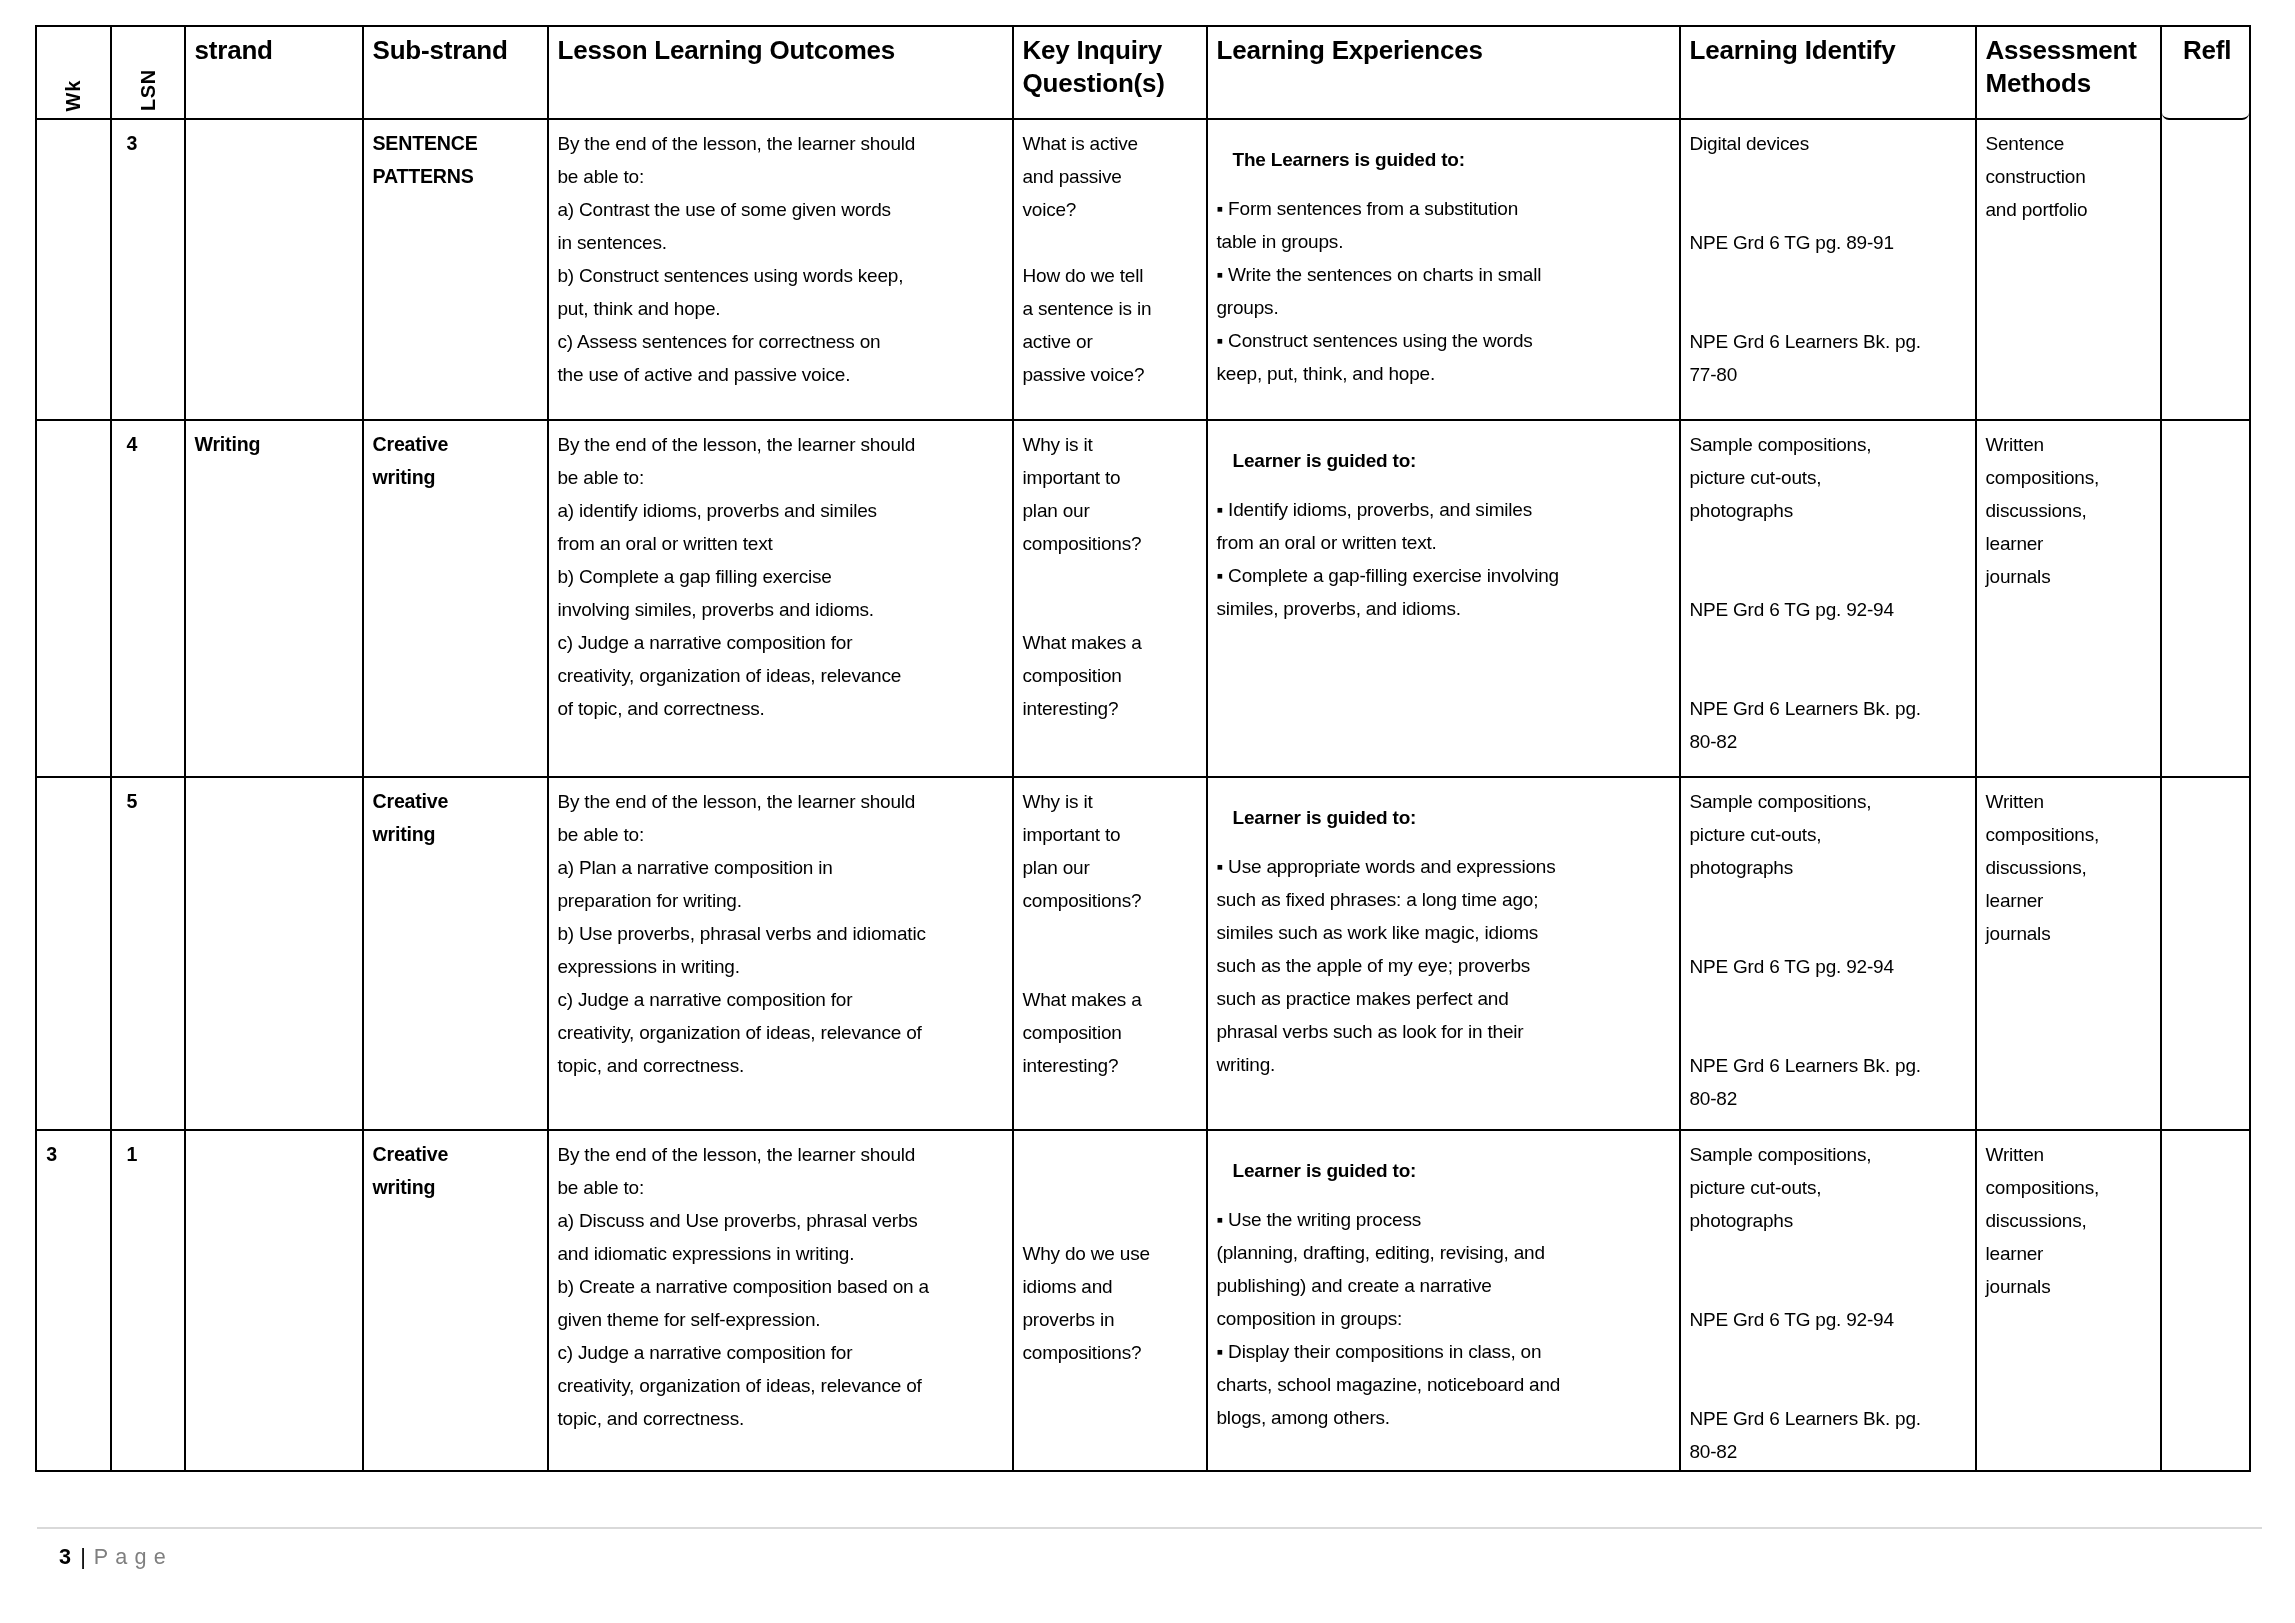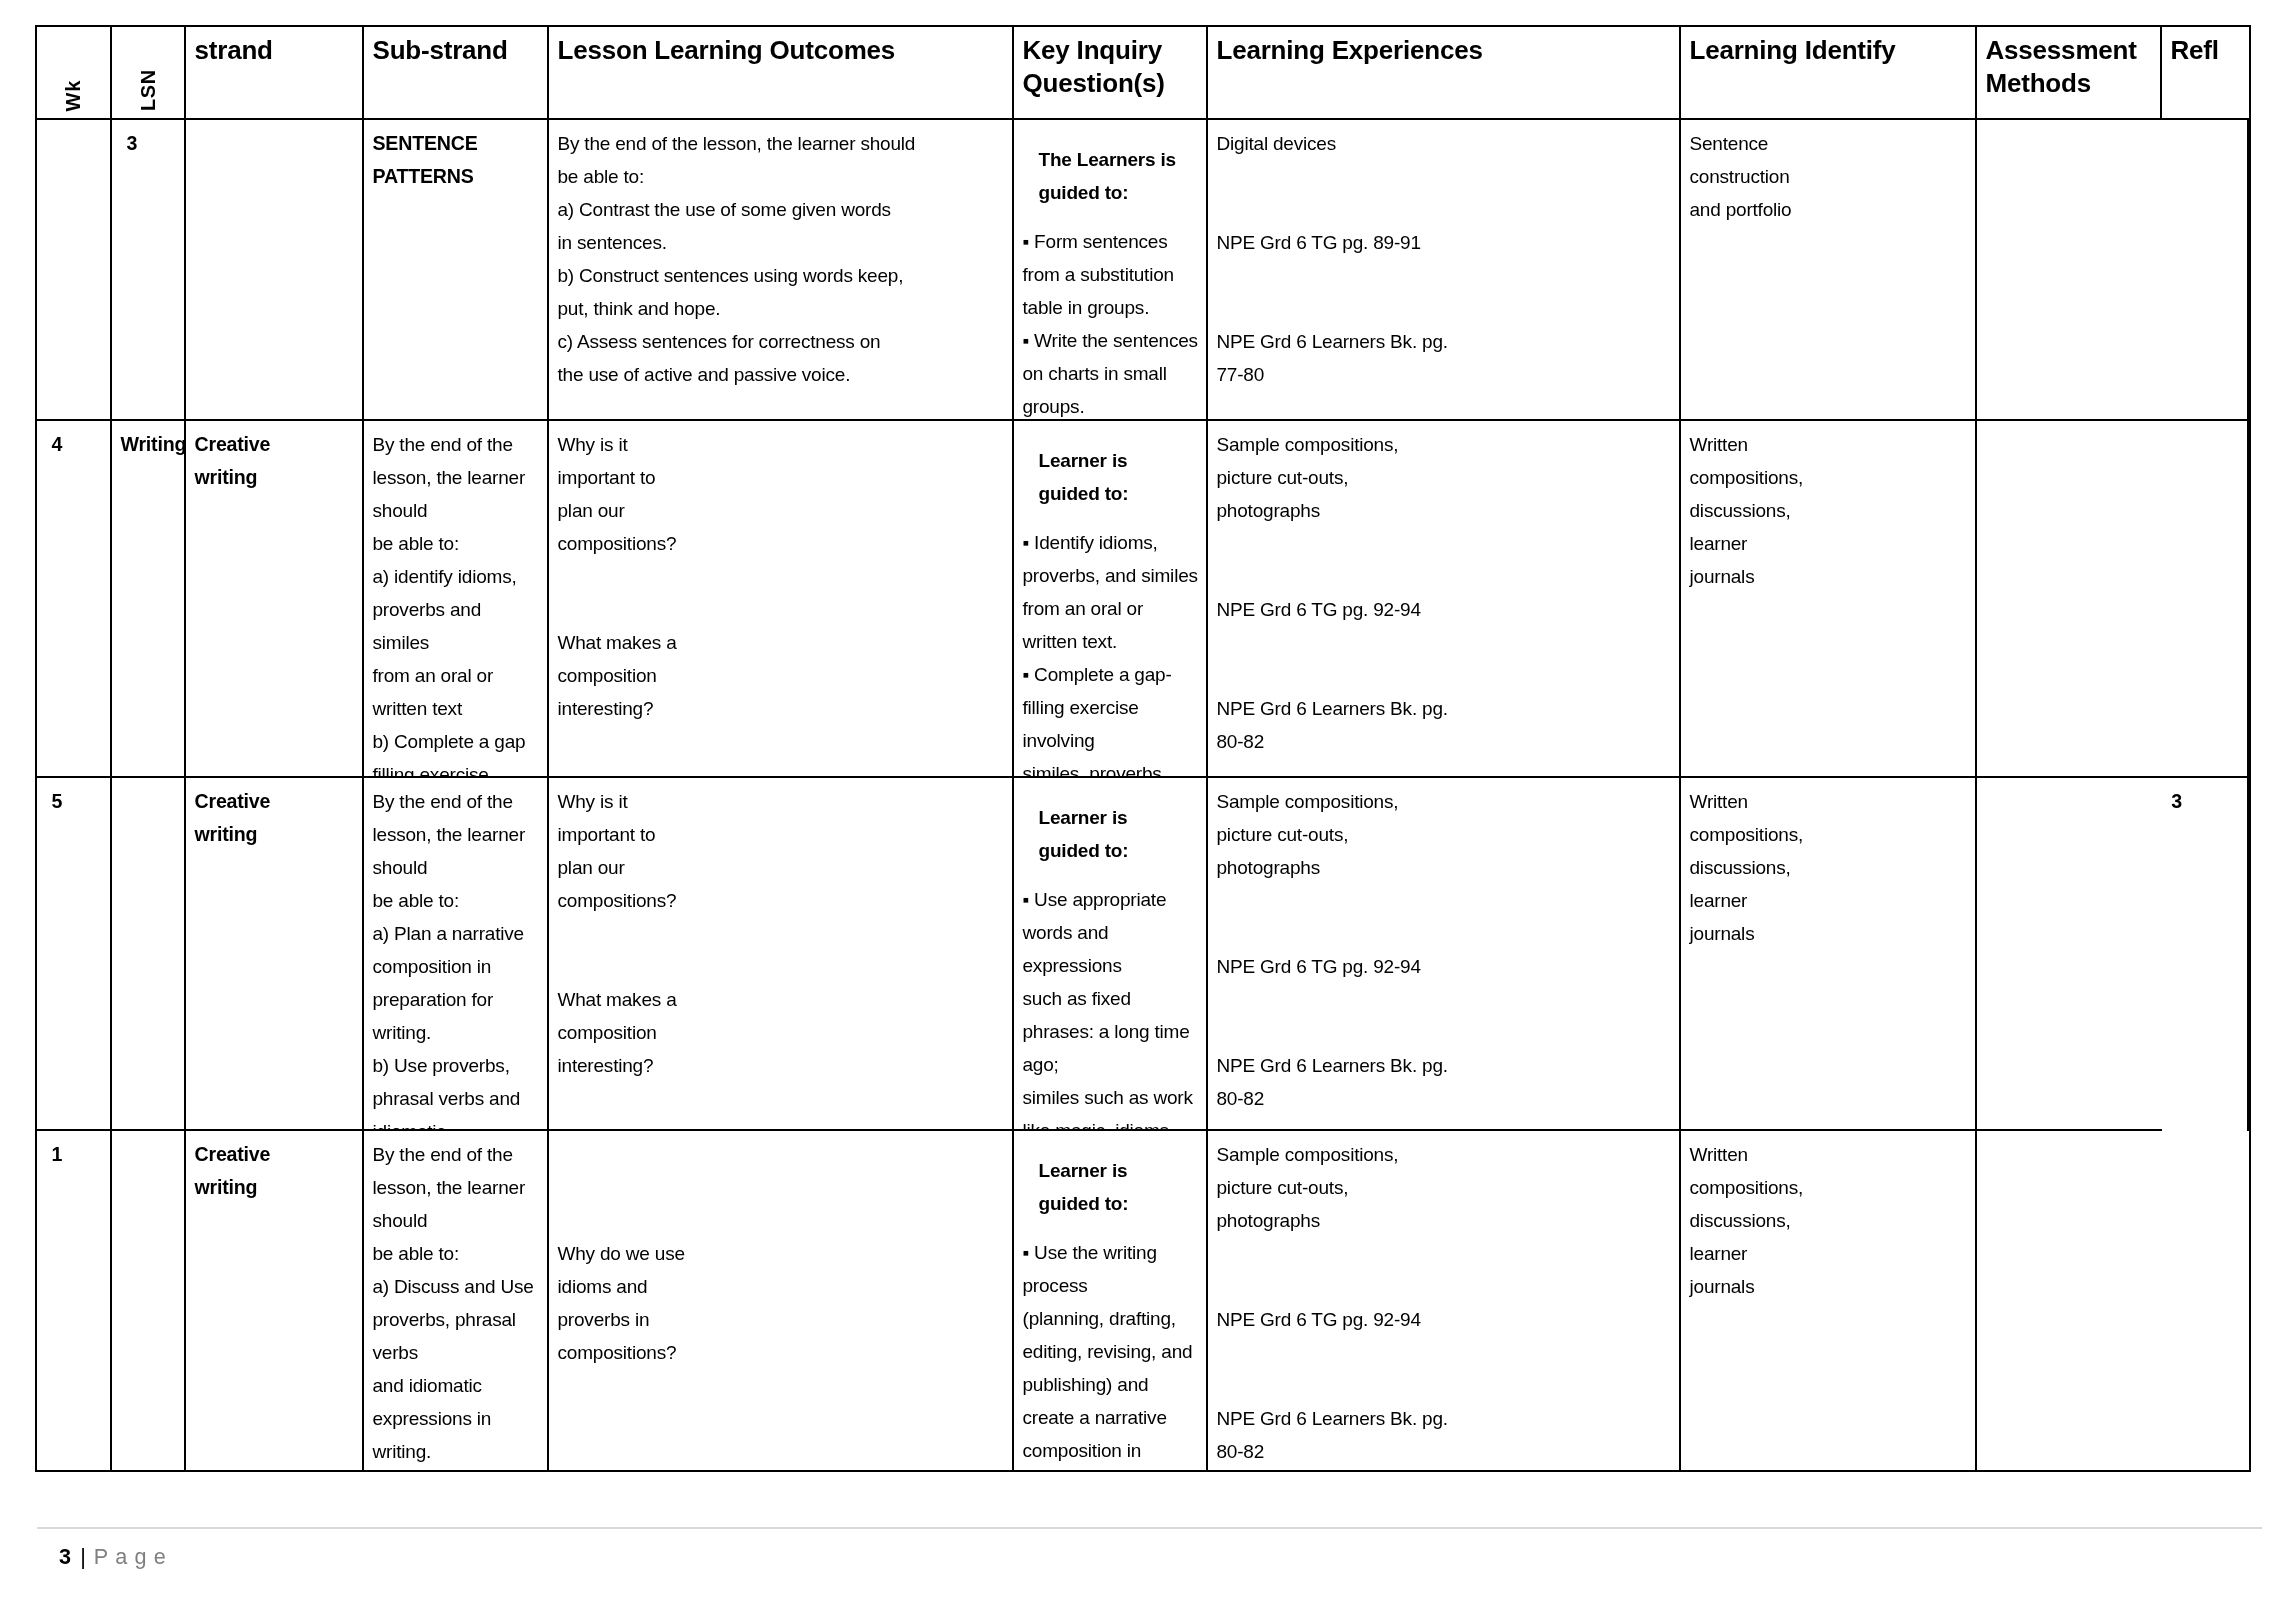--- a/index.html
+++ b/index.html
@@ -49,35 +49,43 @@
     </div>
   <div class="cell hc">strand</div>
   <div class="cell hc">Sub-strand</div>
   <div class="cell hc">Lesson Learning Outcomes</div>
   <div class="cell hc pre">Key Inquiry
 Question(s)</div>
   <div class="cell hc">Learning Experiences</div>
   <div class="cell hc">Learning Identify</div>
   <div class="cell hc pre">Assessment
 Methods</div>
-  <div class="cell hc lastcol" style="text-align:left;">Refl</div>
+  <div class="cell hc lastcol" style="text-align:center;border-radius:7px;">Refl</div>
 
   <div class="cell bold wkcell"></div>
   <div class="cell bold lsncell">3</div>
   <div class="cell bold"></div>
   <div class="cell bold pre">SENTENCE
 PATTERNS</div>
   <div class="cell pre">By the end of the lesson, the learner should
 be able to:
 a) Contrast the use of some given words
 in sentences.
 b) Construct sentences using words keep,
 put, think and hope.
 c) Assess sentences for correctness on
 the use of active and passive voice.</div>
+  <div class="cell pre">What is active
+and passive
+voice?
+
+How do we tell
+a sentence is in
+active or
+passive voice?</div>
   <div class="cell">
     <p class="exp-h">The Learners is guided to:</p>
     <p class="exp-b">▪ Form sentences from a substitution
 table in groups.
 ▪ Write the sentences on charts in small
 groups.
 ▪ Construct sentences using the words
 keep, put, think, and hope.</p>
   </div>
   <div class="cell pre">Digital devices

